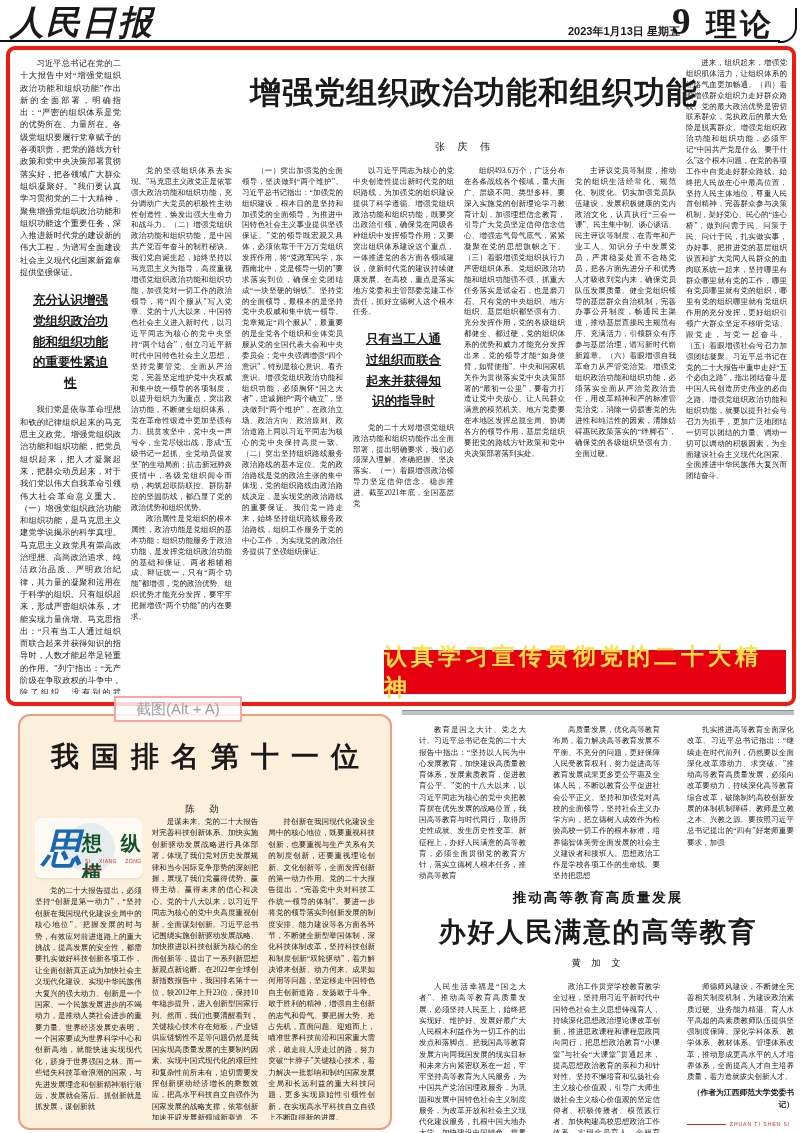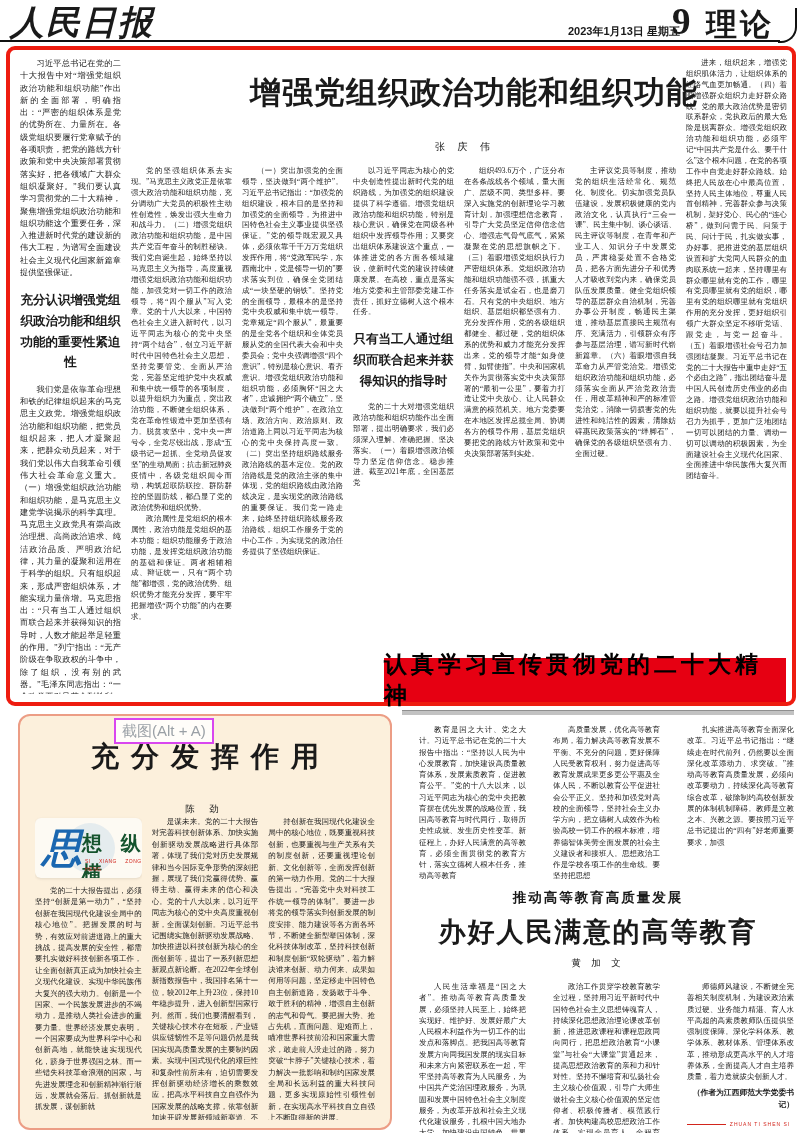--- a/index.html
+++ b/index.html
@@ -19,29 +19,29 @@
                font-family:"Liberation Sans","DejaVu Sans",sans-serif;}
   
   .main-box{position:absolute;left:6px;top:46px;width:790px;height:660px;box-sizing:border-box;
             border:4px solid #ee1c10;border-radius:9px;background:#fff;}
   .m-headline{position:absolute;left:222px;top:22px;width:466px;text-align:right;font-size:31px;
               font-weight:900;letter-spacing:1px;font-family:"Liberation Sans","DejaVu Sans",sans-serif;}
   .m-author{position:absolute;left:222px;top:90px;width:466px;text-align:center;font-size:10px;letter-spacing:5px;}
   .mcol{position:absolute;width:101px;font-size:7.5px;line-height:1.45;text-align:justify;overflow:hidden;}
   .mcol .para{text-indent:2em;}
   .m-intro .para{font-size:8.2px;line-height:1.5;}
-  .msub{font-size:12.5px;font-weight:bold;text-align:center;line-height:1.65;margin:11px 0;
-        font-family:"Liberation Serif",serif;}
+  .msub{font-size:12.5px;font-weight:bold;text-align:center;line-height:1.65;margin:11px 12px;
+        font-family:"Liberation Serif",serif;text-decoration:underline;}
   .msub:empty{display:none;}
-  .m-banner{position:absolute;left:374px;top:600px;width:402px;height:44px;background:#e60012;color:#000000;
+  .m-banner{position:absolute;left:374px;top:600px;width:402px;height:44px;background:#e60012;color:#fde047;
             display:flex;align-items:center;justify-content:center;font-size:23px;font-weight:900;
-            letter-spacing:4px;font-family:"Liberation Sans","DejaVu Sans",sans-serif;z-index:5;margin-top:8px;}
-  
-  .watermark{position:absolute;left:114px;top:718px;z-index:9;background:rgba(255,255,255,.82);
-             border:2px solid #d946ef;color:#9aa0a6;font-size:15px;padding:0 6px;line-height:22px;
+            letter-spacing:4px;font-family:"Liberation Sans","DejaVu Sans",sans-serif;z-index:5;}
+  
+  .watermark{position:absolute;left:114px;top:696px;z-index:9;background:rgba(255,255,255,.82);
+             border:2px solid #fca5a5;color:#9aa0a6;font-size:15px;padding:0 20px;line-height:22px;
              font-family:"Liberation Sans","DejaVu Sans",sans-serif;}
   
   .inno-box{position:absolute;left:18px;top:714px;width:374px;height:416px;box-sizing:border-box;
             background:#fcf0dc;border:2.5px solid #ec9d85;border-radius:12px;overflow:hidden;}
   .i-title{margin-top:22px;text-align:center;font-size:28px;font-weight:900;letter-spacing:12px;text-indent:12px;}
   .i-author{text-align:center;margin-top:27px;font-size:9.5px;letter-spacing:6px;}
   .i-cols{position:absolute;left:15px;right:15px;top:100px;bottom:8px;display:flex;gap:10px;}
   .icol{flex:1;font-size:7.5px;line-height:1.52;text-align:justify;overflow:hidden;}
   .icol .para{text-indent:2em;}
   .sxzh{position:relative;height:60px;margin:2px 0 7px 0;background:#fdfaf3;border-radius:6px;
@@ -99,21 +99,21 @@
     <div class="mcol" style="left:121px;top:116px;height:528px;">
       <div class="para">党的坚强组织体系去实现。”马克思主义政党正是依靠强大政治功能和组织功能，充分调动广大党员的积极性主动性创造性，焕发出强大生命力和战斗力。（二）增强党组织政治功能和组织功能，是中国共产党百年奋斗的制胜秘诀。我们党自诞生起，始终坚持以马克思主义为指导，高度重视增强党组织政治功能和组织功能，加强党对一切工作的政治领导，将“四个服从”写入党章。党的十八大以来，中国特色社会主义进入新时代，以习近平同志为核心的党中央坚持“两个结合”，创立习近平新时代中国特色社会主义思想，坚持党要管党、全面从严治党，完善坚定维护党中央权威和集中统一领导的各项制度，以提升组织力为重点，突出政治功能，不断健全组织体系，党在革命性锻造中更加坚强有力。脱贫攻坚中，党中央一声号令，全党尽锐出战，形成“五级书记一起抓、全党动员促攻坚”的生动局面；抗击新冠肺炎疫情中，各级党组织闻令而动，构筑起联防联控、群防群控的坚固防线，都凸显了党的政治优势和组织优势。</div>
       <div class="para">政治属性是党组织的根本属性，政治功能是党组织的基本功能；组织功能服务于政治功能，是发挥党组织政治功能的基础和保证。两者相辅相成、辩证统一，只有“两个功能”都增强，党的政治优势、组织优势才能充分发挥，要牢牢把握增强“两个功能”的内在要求。</div>
     </div>
     <div class="mcol" style="left:232px;top:116px;height:528px;">
       <div class="para">（一）突出加强党的全面领导，坚决做到“两个维护”。习近平总书记指出：“加强党的组织建设，根本目的是坚持和加强党的全面领导，为推进中国特色社会主义事业提供坚强保证。”党的领导既宏观又具体，必须依靠千千万万党组织发挥作用，将“党政军民学，东西南北中，党是领导一切的”要求落实到位，确保全党团结成“一块坚硬的钢铁”。坚持党的全面领导，最根本的是坚持党中央权威和集中统一领导。党章规定“四个服从”，最重要的是全党各个组织和全体党员服从党的全国代表大会和中央委员会；党中央强调增强“四个意识”，特别是核心意识、看齐意识。增强党组织政治功能和组织功能，必须胸怀“国之大者”，忠诚拥护“两个确立”，坚决做到“两个维护”，在政治立场、政治方向、政治原则、政治道路上同以习近平同志为核心的党中央保持高度一致。（二）突出坚持组织路线服务政治路线的基本定位。党的政治路线是党的政治主张的集中体现，党的组织路线由政治路线决定，是实现党的政治路线的重要保证。我们党一路走来，始终坚持组织路线服务政治路线，组织工作服务于党的中心工作，为实现党的政治任务提供了坚强组织保证。</div>
 
       <div class="para"></div>
     </div>
     <div class="mcol" style="left:343px;top:116px;height:528px;">
-      <div class="para">以习近平同志为核心的党中央创造性提出新时代党的组织路线，为加强党的组织建设提供了科学遵循。增强党组织政治功能和组织功能，特别是核心意识，确保党在同级各种组织中发挥领导作用；又要突出组织体系建设这个重点，一体推进党的各方面各领域建设，使新时代党的建设持续健康发展。在高校，重点是落实地方党委和主管部委党建工作责任，抓好立德树人这个根本任务。</div>
+      <div class="para">以习近平同志为核心的党中央创造性提出新时代党的组织路线，为加强党的组织建设提供了科学遵循。增强党组织政治功能和组织功能，既要突出政治引领，确保党在同级各种组织中发挥领导作用；又要突出组织体系建设这个重点，一体推进党的各方面各领域建设，使新时代党的建设持续健康发展。在高校，重点是落实地方党委和主管部委党建工作责任，抓好立德树人这个根本任务。</div>
       <div class="msub">只有当工人通过组织而联合起来并获得知识的指导时</div>
       <div class="para">党的二十大对增强党组织政治功能和组织功能作出全面部署，提出明确要求，我们必须深入理解、准确把握、坚决落实。（一）着眼增强政治领导力坚定信仰信念。稳步推进。截至2021年底，全国基层党</div>
     </div>
     <div class="mcol" style="left:454px;top:116px;height:528px;">
       <div class="para">组织493.6万个，广泛分布在各条战线各个领域，量大面广、层级不同、类型多样。要深入实施党的创新理论学习教育计划，加强理想信念教育，引导广大党员坚定信仰信念信心、增强志气骨气底气，紧紧凝聚在党的思想旗帜之下。（三）着眼增强党组织执行力严密组织体系。党组织政治功能和组织功能强不强，抓重大任务落实是试金石，也是磨刀石。只有党的中央组织、地方组织、基层组织都坚强有力、充分发挥作用，党的各级组织都健全、都过硬，党的组织体系的优势和威力才能充分发挥出来，党的领导才能“如身使臂，如臂使指”。中央和国家机关作为贯彻落实党中央决策部署的“最初一公里”，要着力打造让党中央放心、让人民群众满意的模范机关。地方党委要在本地区发挥总揽全局、协调各方的领导作用，基层党组织要把党的路线方针政策和党中央决策部署落到实处。</div>
 
       <div class="para"></div>
     </div>
     <div class="mcol" style="left:565px;top:116px;height:528px;">
       <div class="para">主评议党员等制度，推动党的组织生活经常化、规范化、制度化。切实加强党员队伍建设，发展积极健康的党内政治文化，认真执行“三会一课”、民主集中制、谈心谈话、民主评议等制度，在青年和产业工人、知识分子中发展党员，严肃稳妥处置不合格党员，把各方面先进分子和优秀人才吸收到党内来，确保党员队伍发展质量。健全党组织领导的基层群众自治机制，完善办事公开制度，畅通民主渠道，推动基层直接民主规范有序、充满活力，引领群众有序参与基层治理，谱写新时代崭新篇章。（六）着眼增强自我革命力从严管党治党。增强党组织政治功能和组织功能，必须落实全面从严治党政治责任，用改革精神和严的标准管党治党，消除一切损害党的先进性和纯洁性的因素，清除妨碍惠民政策落实的“绊脚石”，确保党的各级组织坚强有力、全面过硬。</div>
@@ -125,21 +125,21 @@
 
       <div class="para"></div>
     </div>
 
     <div class="m-banner">认真学习宣传贯彻党的二十大精神</div>
   </div>
 
   <div class="watermark">截图(Alt + A)</div>
 
   <div class="inno-box">
-    <div class="i-title">充分发挥作用</div>
+    <div class="i-title">我国排名第十一位</div>
     <div class="i-author">陈  劲</div>
     <div class="i-cols">
       <div class="icol">
         <div class="sxzh">
           <div class="sxzh-circle"></div>
           <div class="sxzh-si">思</div>
           <div class="sxzh-rest">想纵横</div>
           <div class="sxzh-sub">SI XIANG ZONG HENG</div>
         </div>
         <div class="para">党的二十大报告提出，必须坚持“创新是第一动力”，“坚持创新在我国现代化建设全局中的核心地位”。把握发展的时与势，有效应对前进道路上的重大挑战，提高发展的安全性，都需要扎实做好科技创新各项工作，让全面创新真正成为加快社会主义现代化建设、实现中华民族伟大复兴的强大动力。创新是一个国家、一个民族发展进步的不竭动力，是推动人类社会进步的重要力量。世界经济发展史表明，一个国家要成为世界科学中心和创新高地，就能快速实现现代化，跻身于世界强国之林。而一些错失科技革命浪潮的国家，与先进发展理念和创新精神渐行渐远，发展就会落后。抓创新就是抓发展，谋创新就</div>

